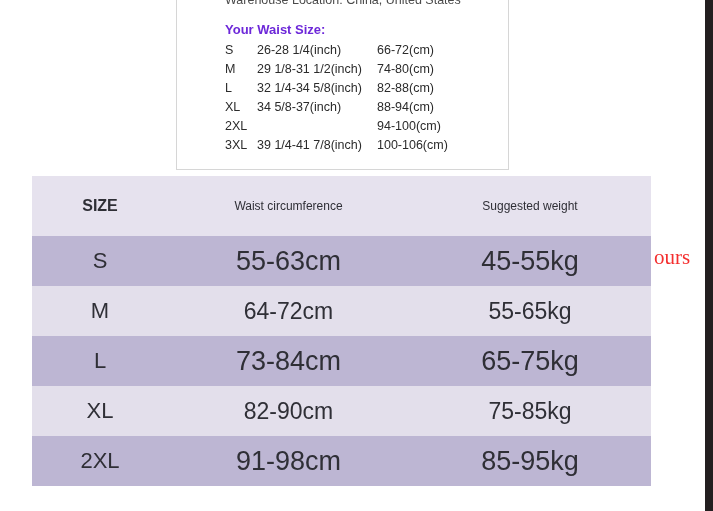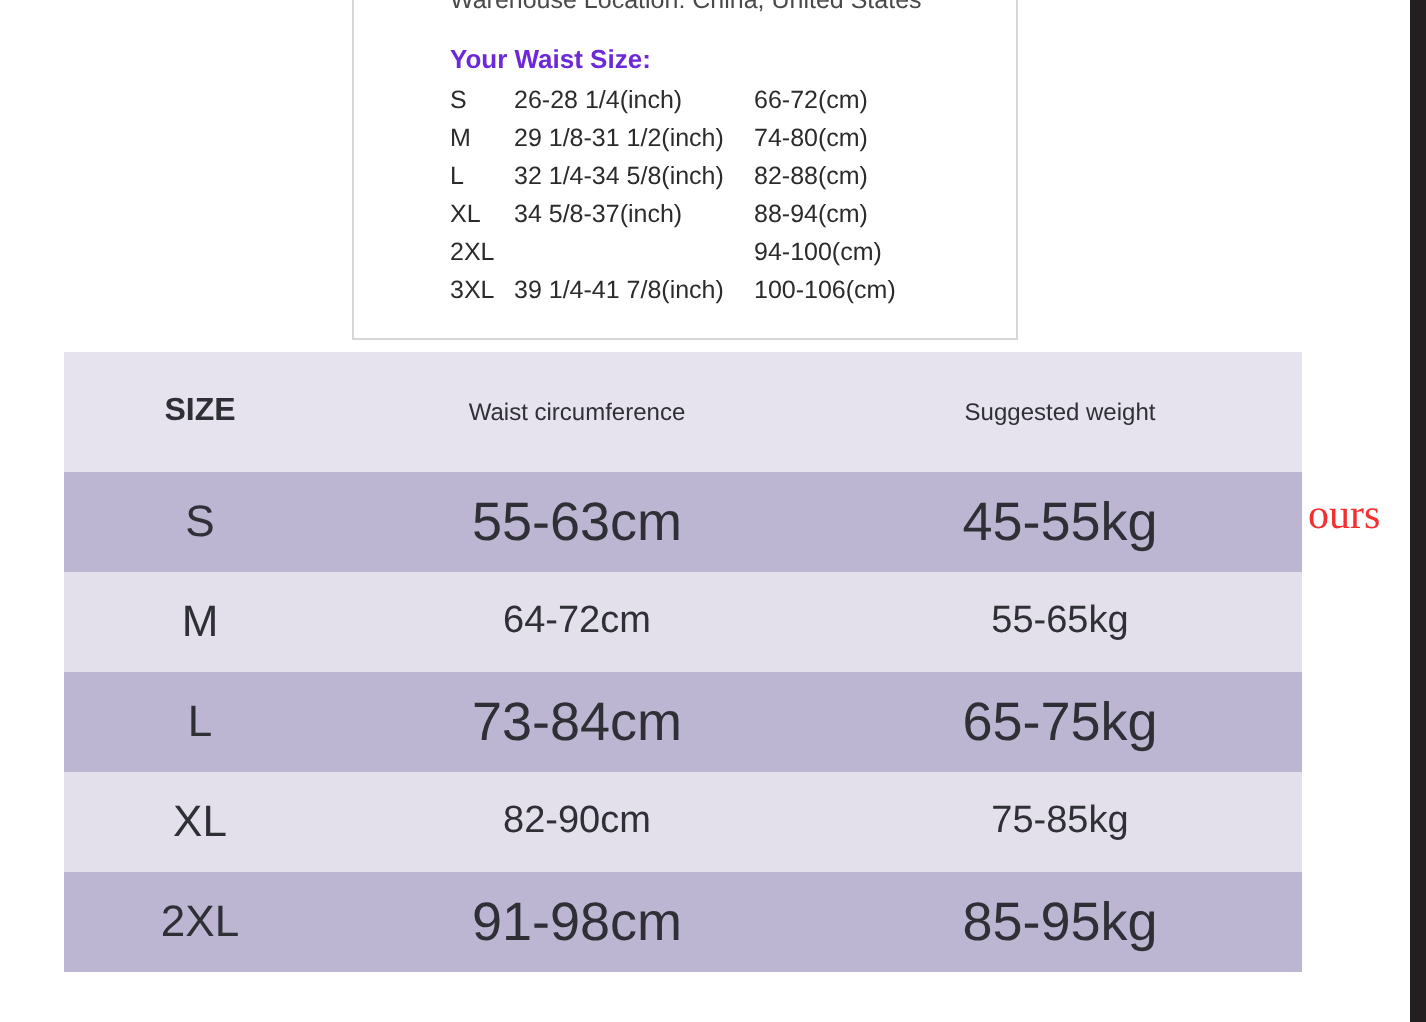--- a/index.html
+++ b/index.html
@@ -112,21 +112,21 @@
     font-size: 16px;
     font-weight: bold;
   }
   .row-dark td {
     height: 50px;
     font-size: 27px;
     background: #bdb6d3;
   }
   .row-light td {
     height: 50px;
-    font-size: 19px;
+    font-size: 23px;
     background: #e3dfeb;
   }
   .row-dark td.cell-size,
   .row-light td.cell-size {
     font-size: 22px;
   }
 
   
   .ours-label {
     position: absolute;

